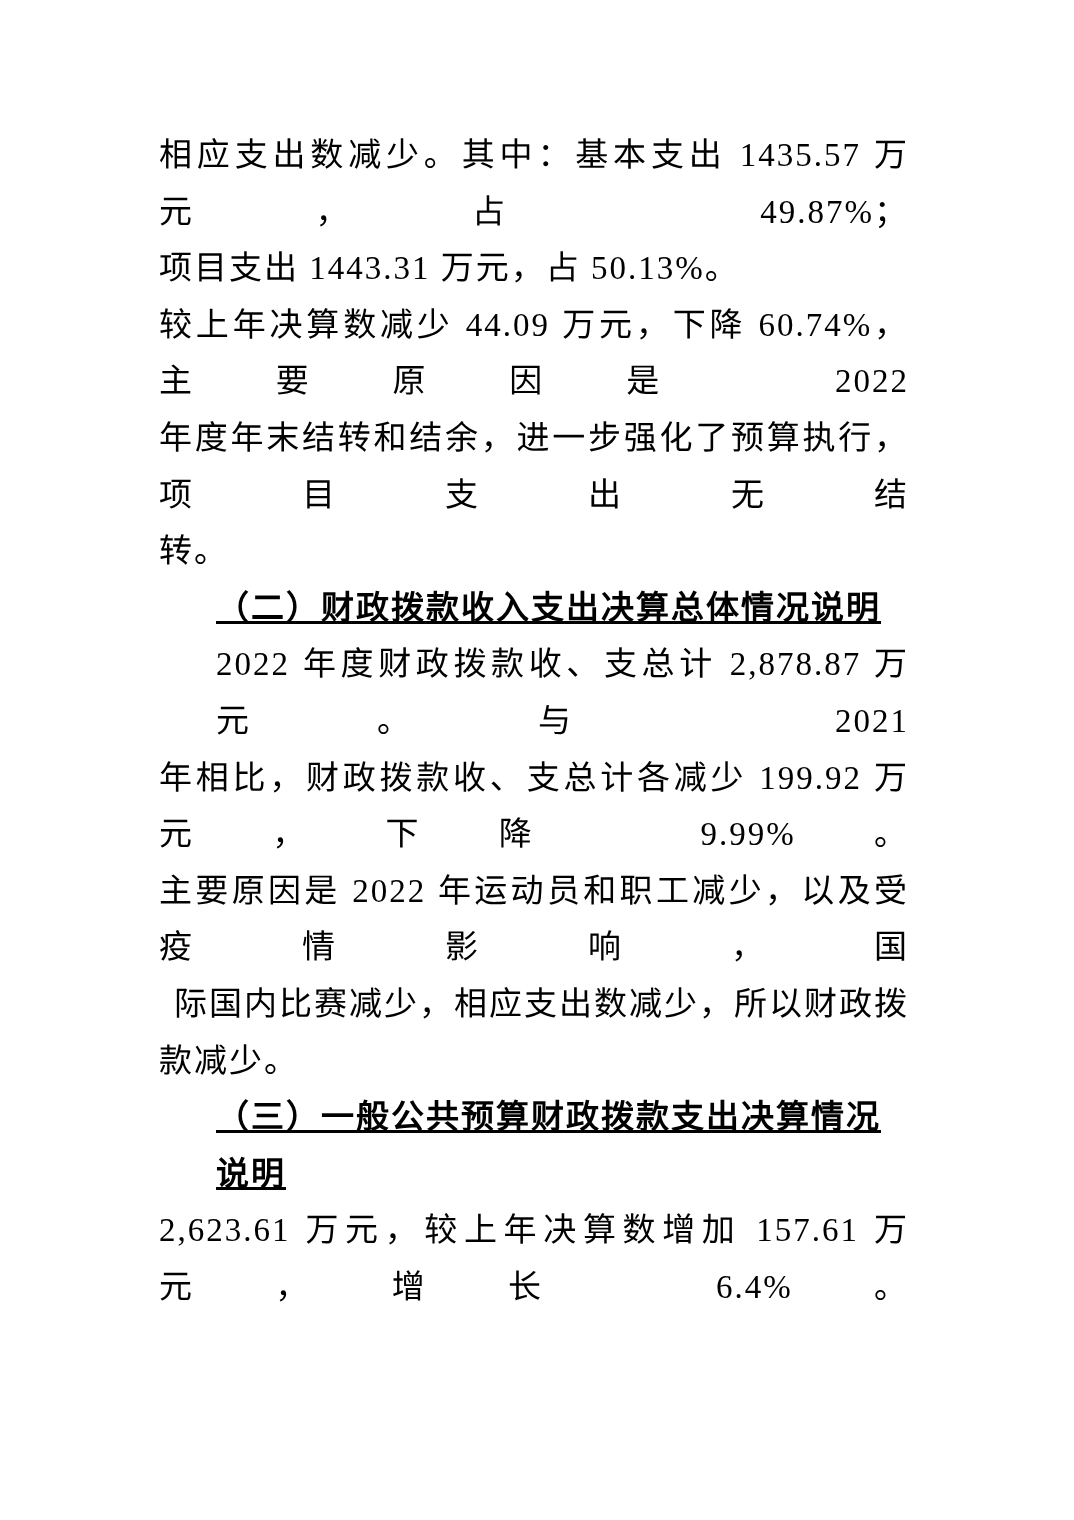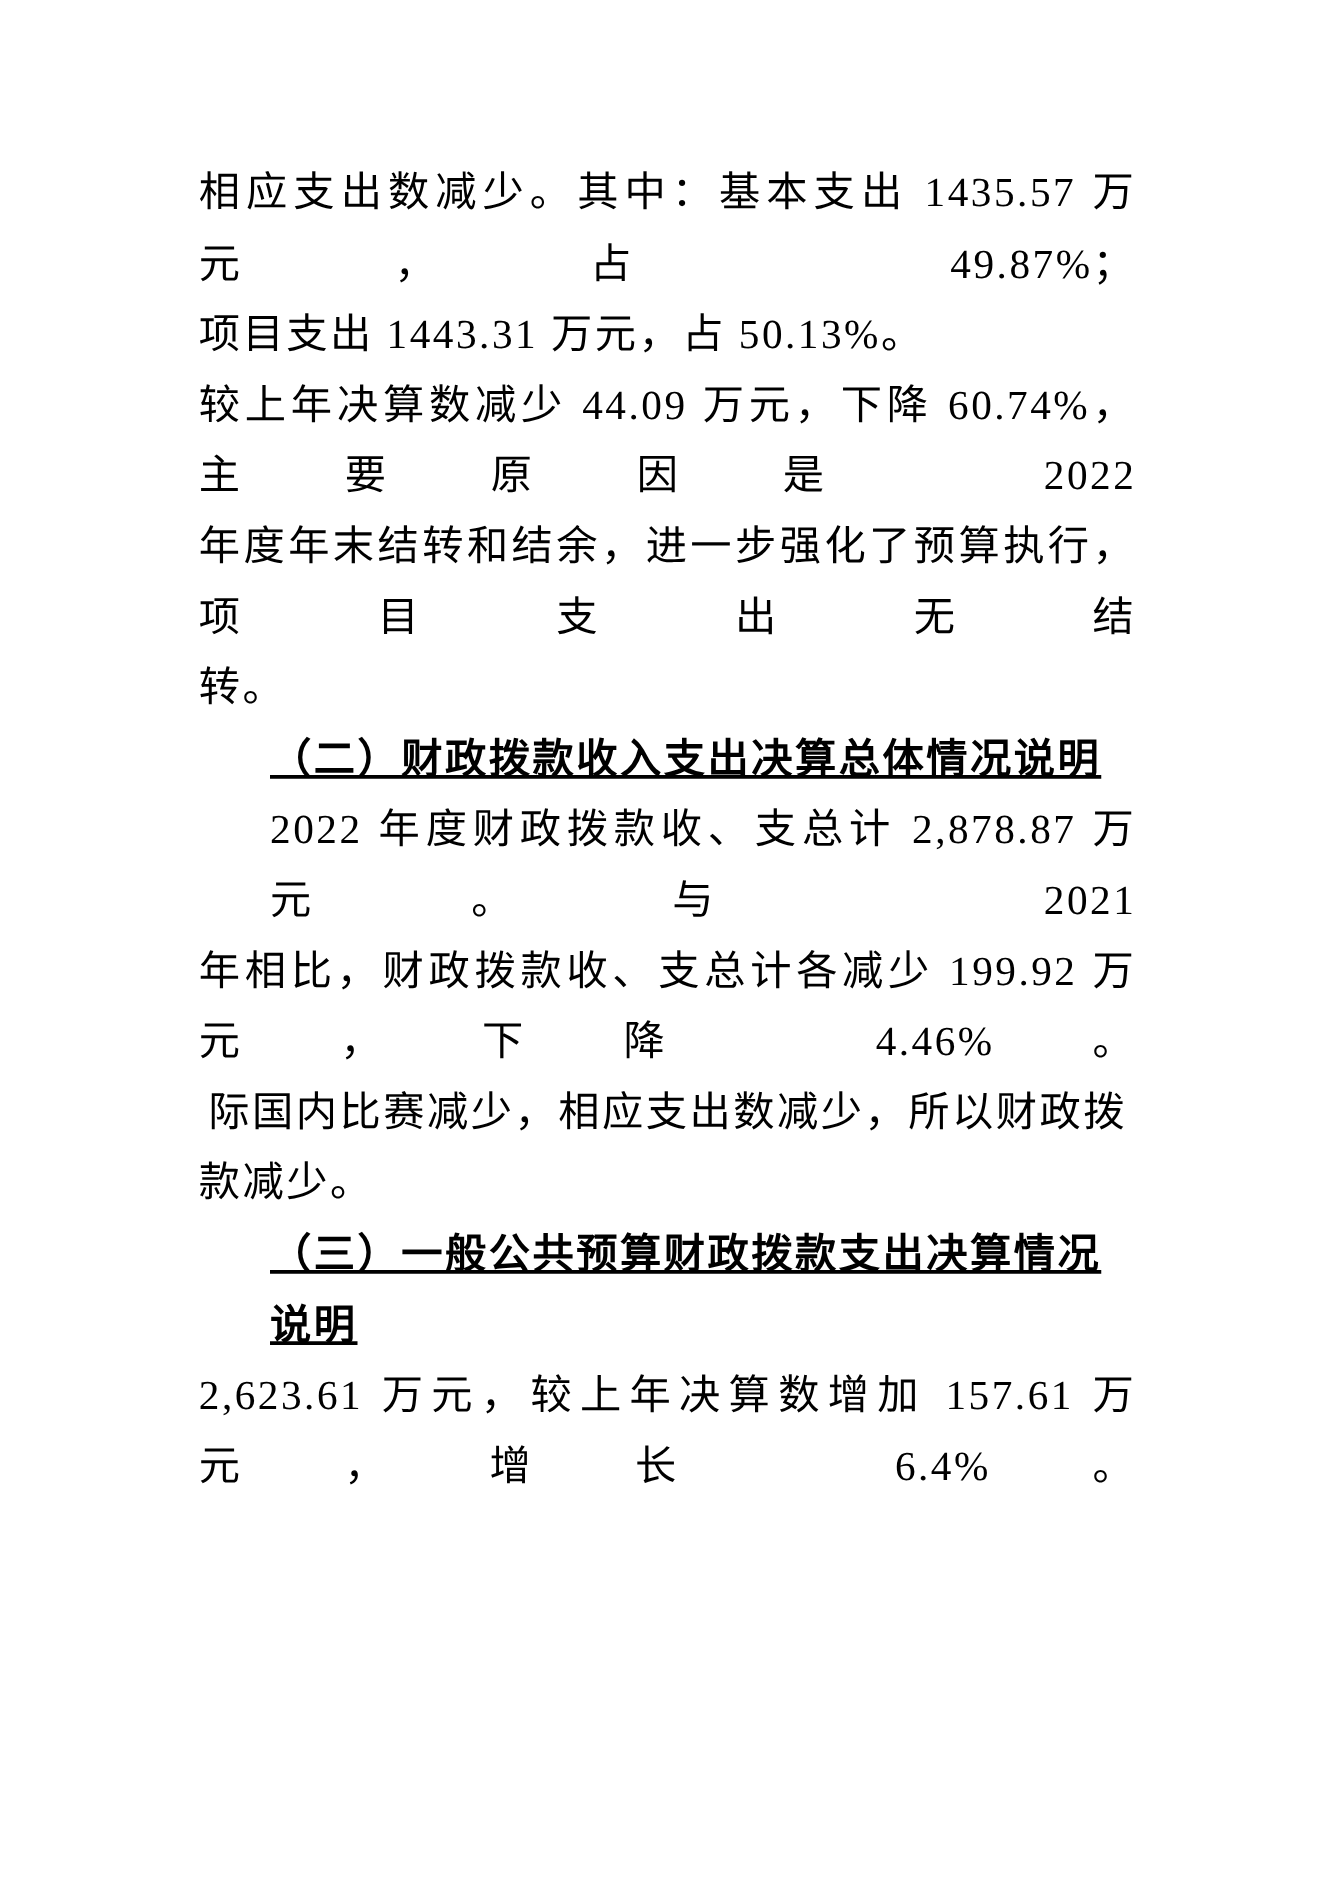--- a/index.html
+++ b/index.html
@@ -27,21 +27,21 @@
   .line {
     font-size: 33px;
     line-height: 56.6px;
     letter-spacing: 2px;
     color: #000000;
     text-align: justify;
     text-align-last: justify;
     white-space: normal;
   }
   .line.left {
-    text-align: center;
+    text-align: right;
     text-align-last: left;
   }
   .line.indent {
     padding-left: 57px;
   }
   .line.heading {
     font-weight: bold;
     text-align: left;
     text-align-last: left;
     text-decoration: underline;
@@ -63,21 +63,22 @@
       <div class="line">年度年末结转和结余，进一步强化了预算执行，项目支出无结</div>
       <div class="line left">转。</div>
     </div>
 
     <div class="para">
       <div class="line heading indent">（二）财政拨款收入支出决算总体情况说明</div>
     </div>
 
     <div class="para">
       <div class="line indent">2022 年度财政拨款收、支总计 2,878.87 万元。与 2021</div>
-      <div class="line">年相比，财政拨款收、支总计各减少 199.92 万元，下降 4.46%。</div>
+      <div class="line">年相比，财政拨款收、支总计各减少 199.92 万元，下降 9.99%。</div>
+      <div class="line">主要原因是 2022 年运动员和职工减少，以及受疫情影响，国</div>
       <div class="line left">际国内比赛减少，相应支出数减少，所以财政拨款减少。</div>
     </div>
 
     <div class="para">
       <div class="line heading indent">（三）一般公共预算财政拨款支出决算情况说明</div>
     </div>
 
     <div class="para">
       <div class="line">2,623.61 万元，较上年决算数增加 157.61 万元，增长 6.4%。</div>
 

